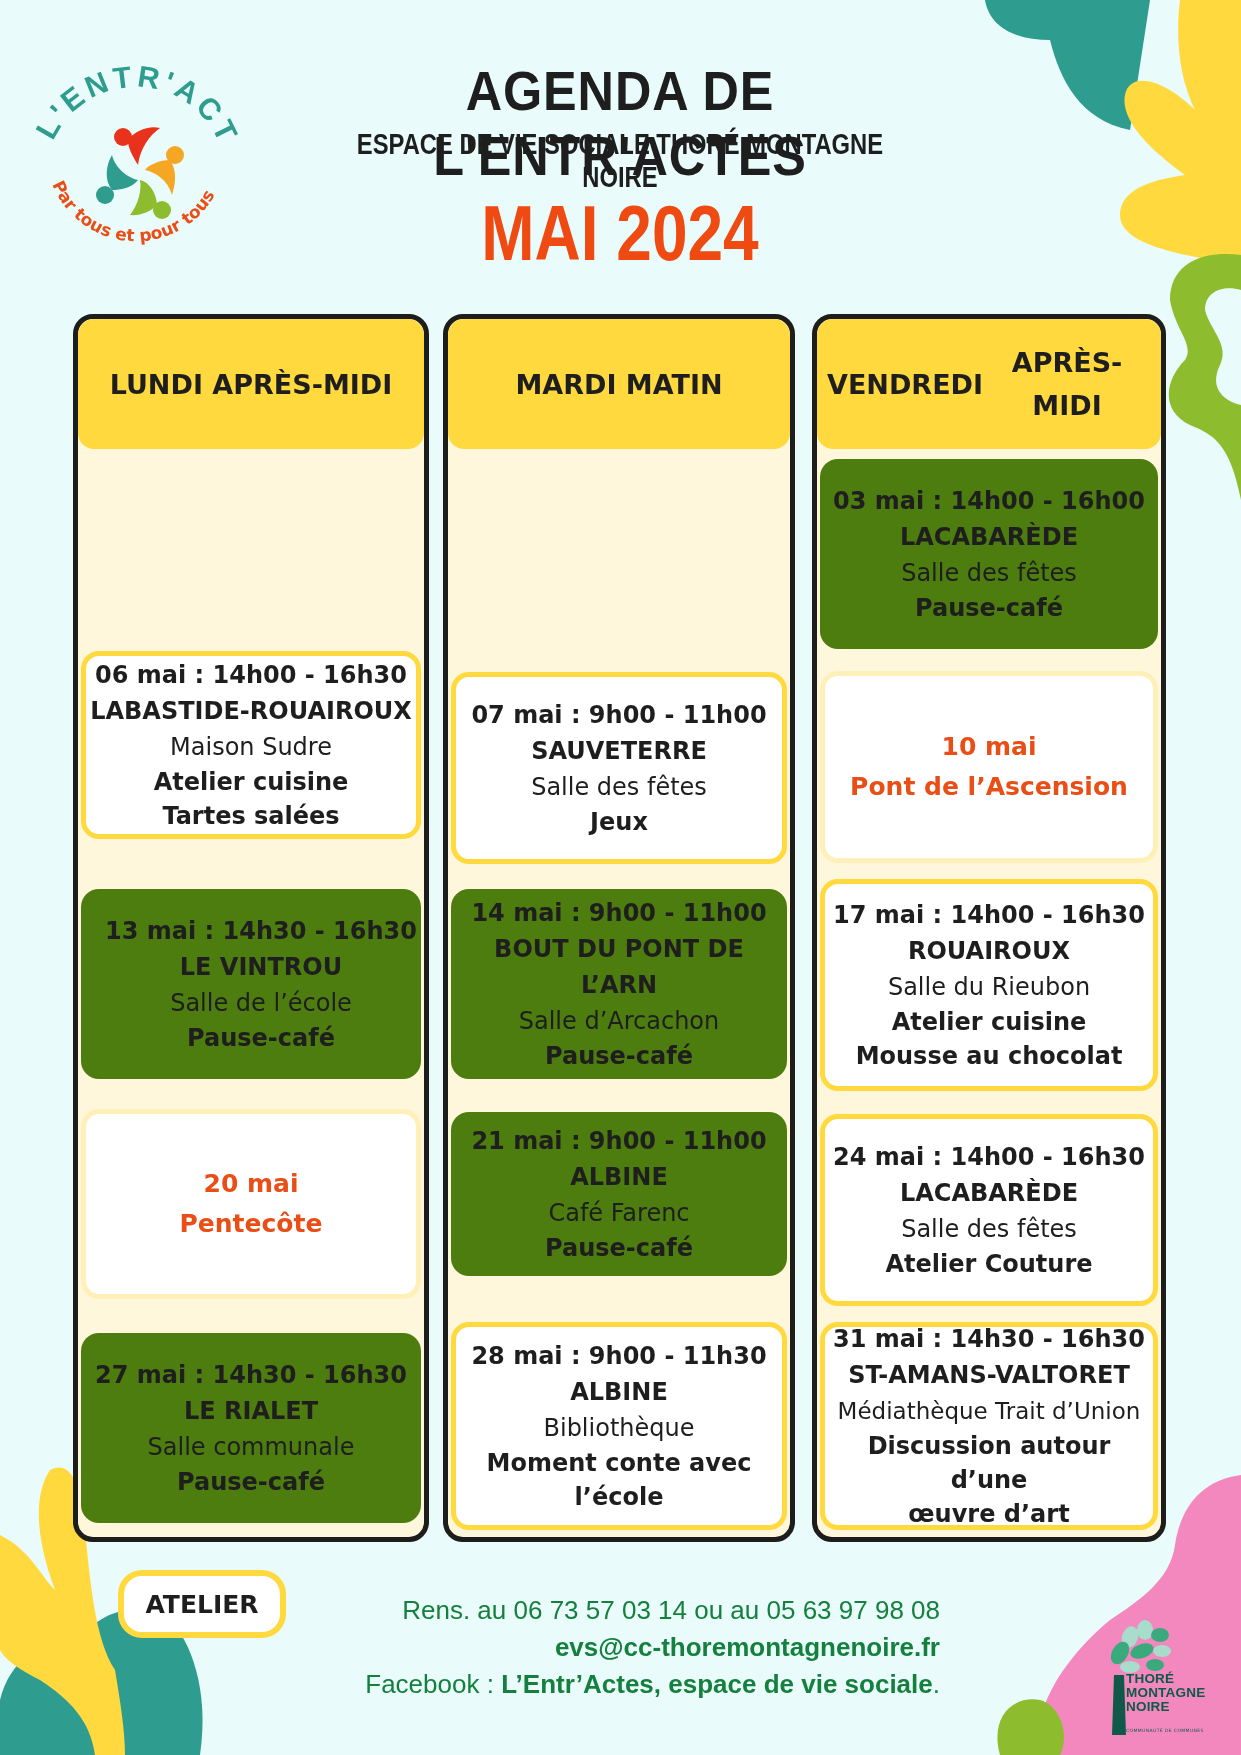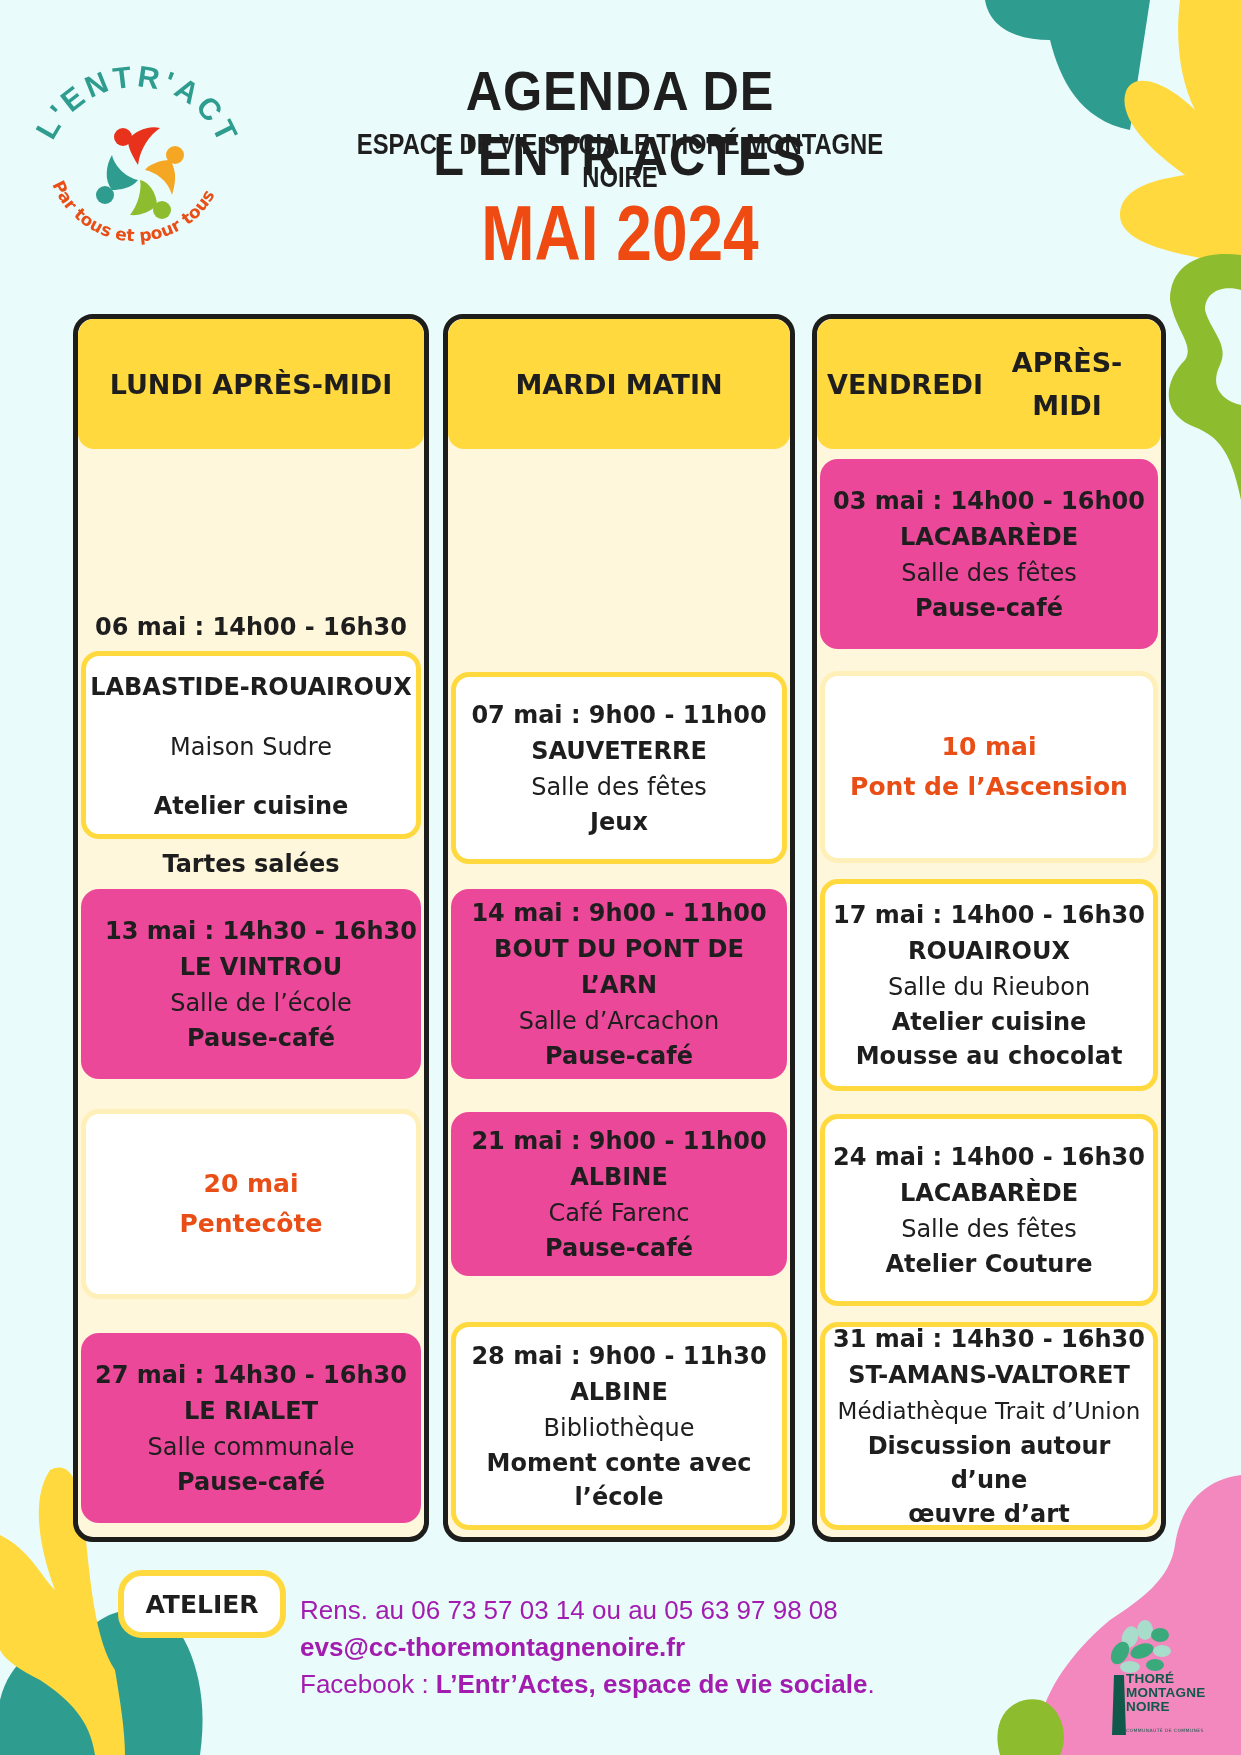--- a/index.html
+++ b/index.html
@@ -50,38 +50,38 @@
     text-align: center; font-weight: 700; font-size: 27px; line-height: 43px;
     color: #1e1e1e; padding: 0 10px;
   }
   .card {
     position: absolute; left: 3px; right: 3px;
     border-radius: 18px;
     display: flex; flex-direction: column; align-items: center; justify-content: center;
     text-align: center; font-size: 24px; line-height: 36px; padding: 4px 4px;
   }
   .card.white { background: #ffffff; border: 5px solid #ffd93d; }
-  .card.yellow { background: #ec4899; }
+  .card.yellow { background: #4d7c0f; }
   .card.holiday { background: #ffffff; border: 5px solid #ffefb8; color: #e94e16; font-weight: 700; font-size: 25px; line-height: 40px; }
   .card .date { font-weight: 700; }
   .card .town { font-weight: 700; }
   .card .venue { font-weight: 400; }
   .card .activity { font-weight: 700; line-height: 34px; }
 
   
   .legend-badge {
     position: absolute; left: 118px; top: 1570px; width: 168px; height: 68px;
     background: #fff; border: 6px solid #ffd93d; border-radius: 24px;
     display: flex; align-items: center; justify-content: center;
     font-weight: 700; font-size: 25px; color: #1e1e1e; text-align: right;
   }
   .contact {
     position: absolute; left: 300px; width: 640px; top: 1592px;
-    text-align: left; font-family: "Liberation Sans", sans-serif;
-    font-size: 26px; line-height: 37px; color: #a21caf;
+    text-align: right; font-family: "Liberation Sans", sans-serif;
+    font-size: 26px; line-height: 37px; color: #15803d;
   }
   .contact b { font-weight: 700; }
   .partner-logo { position: absolute; left: 1100px; top: 1615px; width: 130px; height: 125px; }
   .partner-text {
     position: absolute; left: 1126px; top: 1672px; font-family: "Liberation Sans", sans-serif;
     font-weight: 700; font-size: 13.5px; line-height: 14px; color: #10594a; letter-spacing: 0.2px;
   }
   .partner-sub {
     position: absolute; left: 1126px; top: 1728px; font-size: 4.5px; color: #10594a; letter-spacing: 0.4px;
   }
@@ -129,21 +129,21 @@
   <path d="M92 160 C100 160 112 158 118 150 C108 148 95 138 92 125 C86 135 84 150 92 160 Z" fill="#2e9c8e"></path>
 </svg>
 
 <div class="title">AGENDA DE L'ENTR'ACTES</div>
 <div class="subtitle">ESPACE DE VIE SOCIALE THORÉ MONTAGNE NOIRE</div>
 <div class="month">MAI 2024</div>
 
 <div class="column col-1">
   <div class="col-header">LUNDI APRÈS-MIDI</div>
 
-  <div class="card white" style="top:332px;height:188px;gap:24px;">
+  <div class="card white" style="top:332px;height:188px;">
     <div class="date">06 mai : 14h00 - 16h30</div>
     <div class="town">LABASTIDE-ROUAIROUX</div>
     <div class="venue">Maison Sudre</div>
     <div class="activity">Atelier cuisine</div>
     <div class="activity">Tartes salées</div>
   </div>
 
   <div class="card yellow" style="top:570px;height:190px;padding-left:24px;">
     <div class="date">13 mai : 14h30 - 16h30</div>
     <div class="town">LE VINTROU</div>

